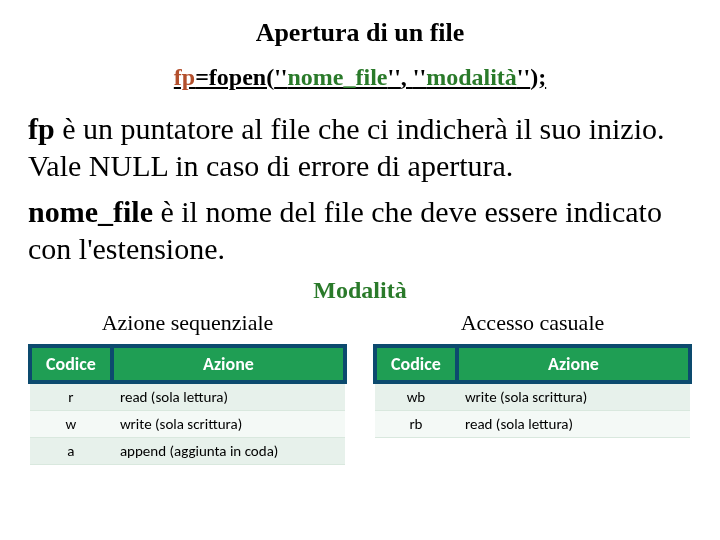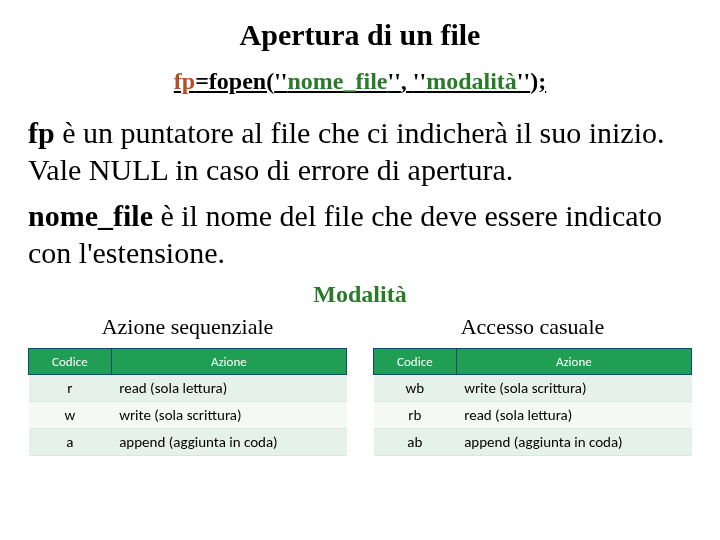--- a/index.html
+++ b/index.html
@@ -7,21 +7,21 @@
     width: 720px;
     height: 540px;
     font-family: "Times New Roman", Times, serif;
     background: #fff;
     color: #000;
     padding: 18px 28px 10px 28px;
   }
   .title {
     text-align: center;
     font-weight: bold;
-    font-size: 30px;
+    font-size: 26px;
     margin-bottom: 16px;
   }
   .syntax {
     text-align: center;
     font-size: 24px;
     font-weight: bold;
     margin-bottom: 20px;
     text-decoration: underline;
   }
   .syntax .fp { color: #b34f2c; }
@@ -54,24 +54,24 @@
   }
   table {
     width: 100%;
     border-collapse: collapse;
     font-family: Calibri, Arial, sans-serif;
     font-size: 15px;
   }
   th {
     background: #1f9e54;
     color: #fff;
-    font-weight: normal;
+    font-weight: bold;
     padding: 5px 8px;
-    border: 1px solid #0c4a6e;
-    font-size: 13px;
+    border: 4px solid #0c4a6e;
+    font-size: 18px;
   }
   td {
     padding: 4px 8px;
     border-bottom: 1px solid #d9e8de;
   }
   tr:nth-child(odd) td { background: #e7f1eb; }
   tr:nth-child(even) td { background: #f4f9f6; }
   td.code { text-align: center; width: 26%; }
   th.code-h { width: 26%; }
 </style>
@@ -133,21 +133,17 @@
       </thead>
       <tbody>
         <tr>
           <td class="code">wb</td>
           <td>write (sola  scrittura)</td>
         </tr>
         <tr>
           <td class="code">rb</td>
           <td>read (sola lettura)</td>
         </tr>
-        <tr>
-          <td class="code">ab</td>
-          <td>append (aggiunta in coda)</td>
-        </tr>
       </tbody>
     </table>
   </div>
 
 </div>
 
 </body></html>

